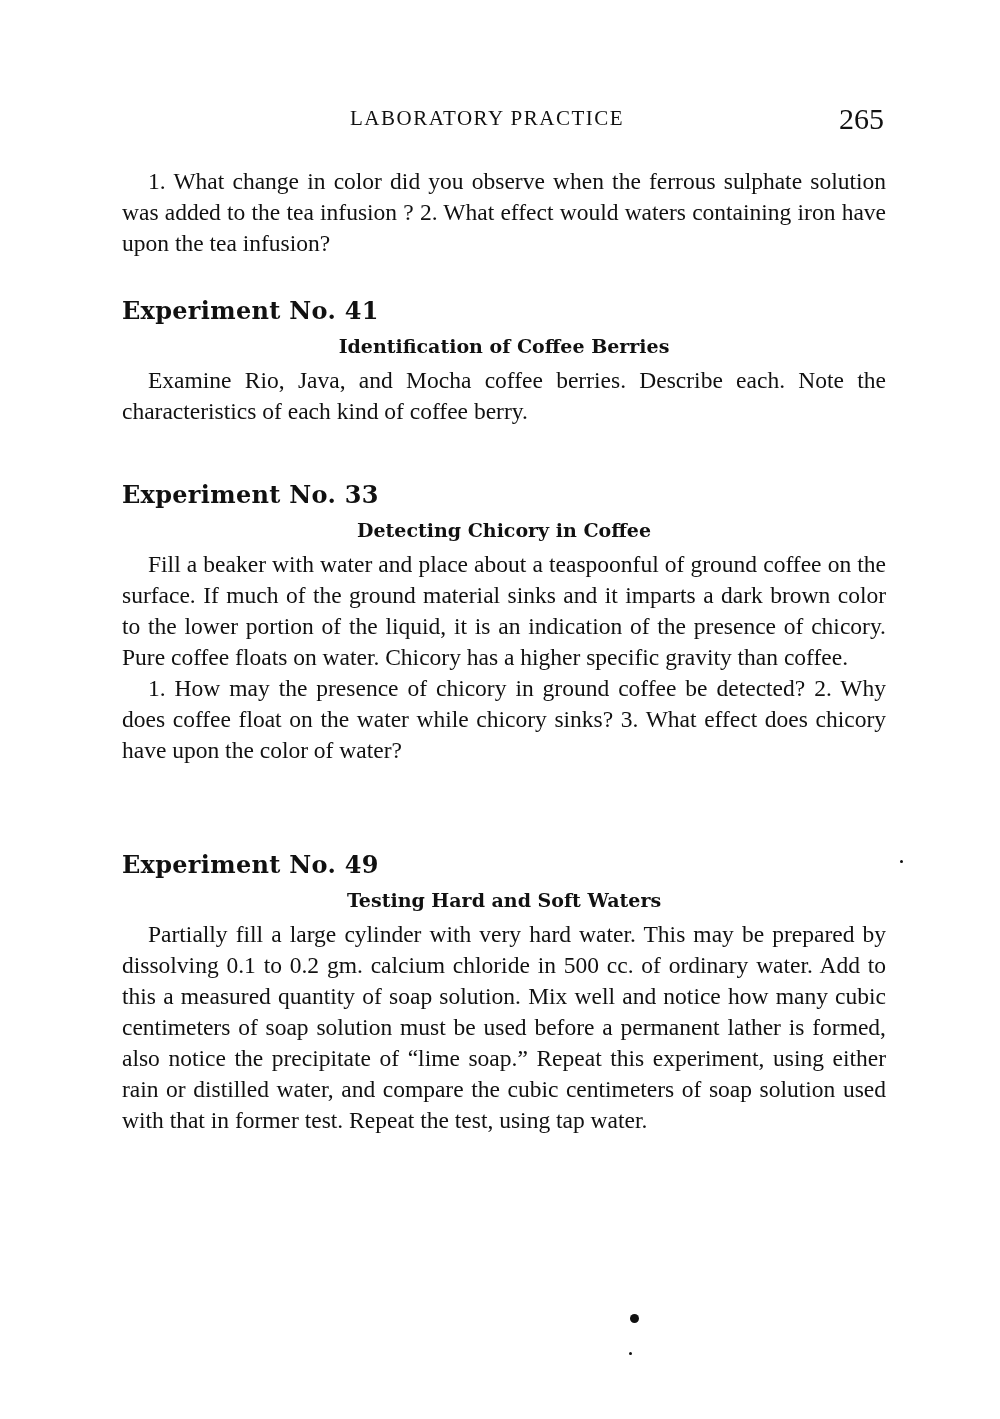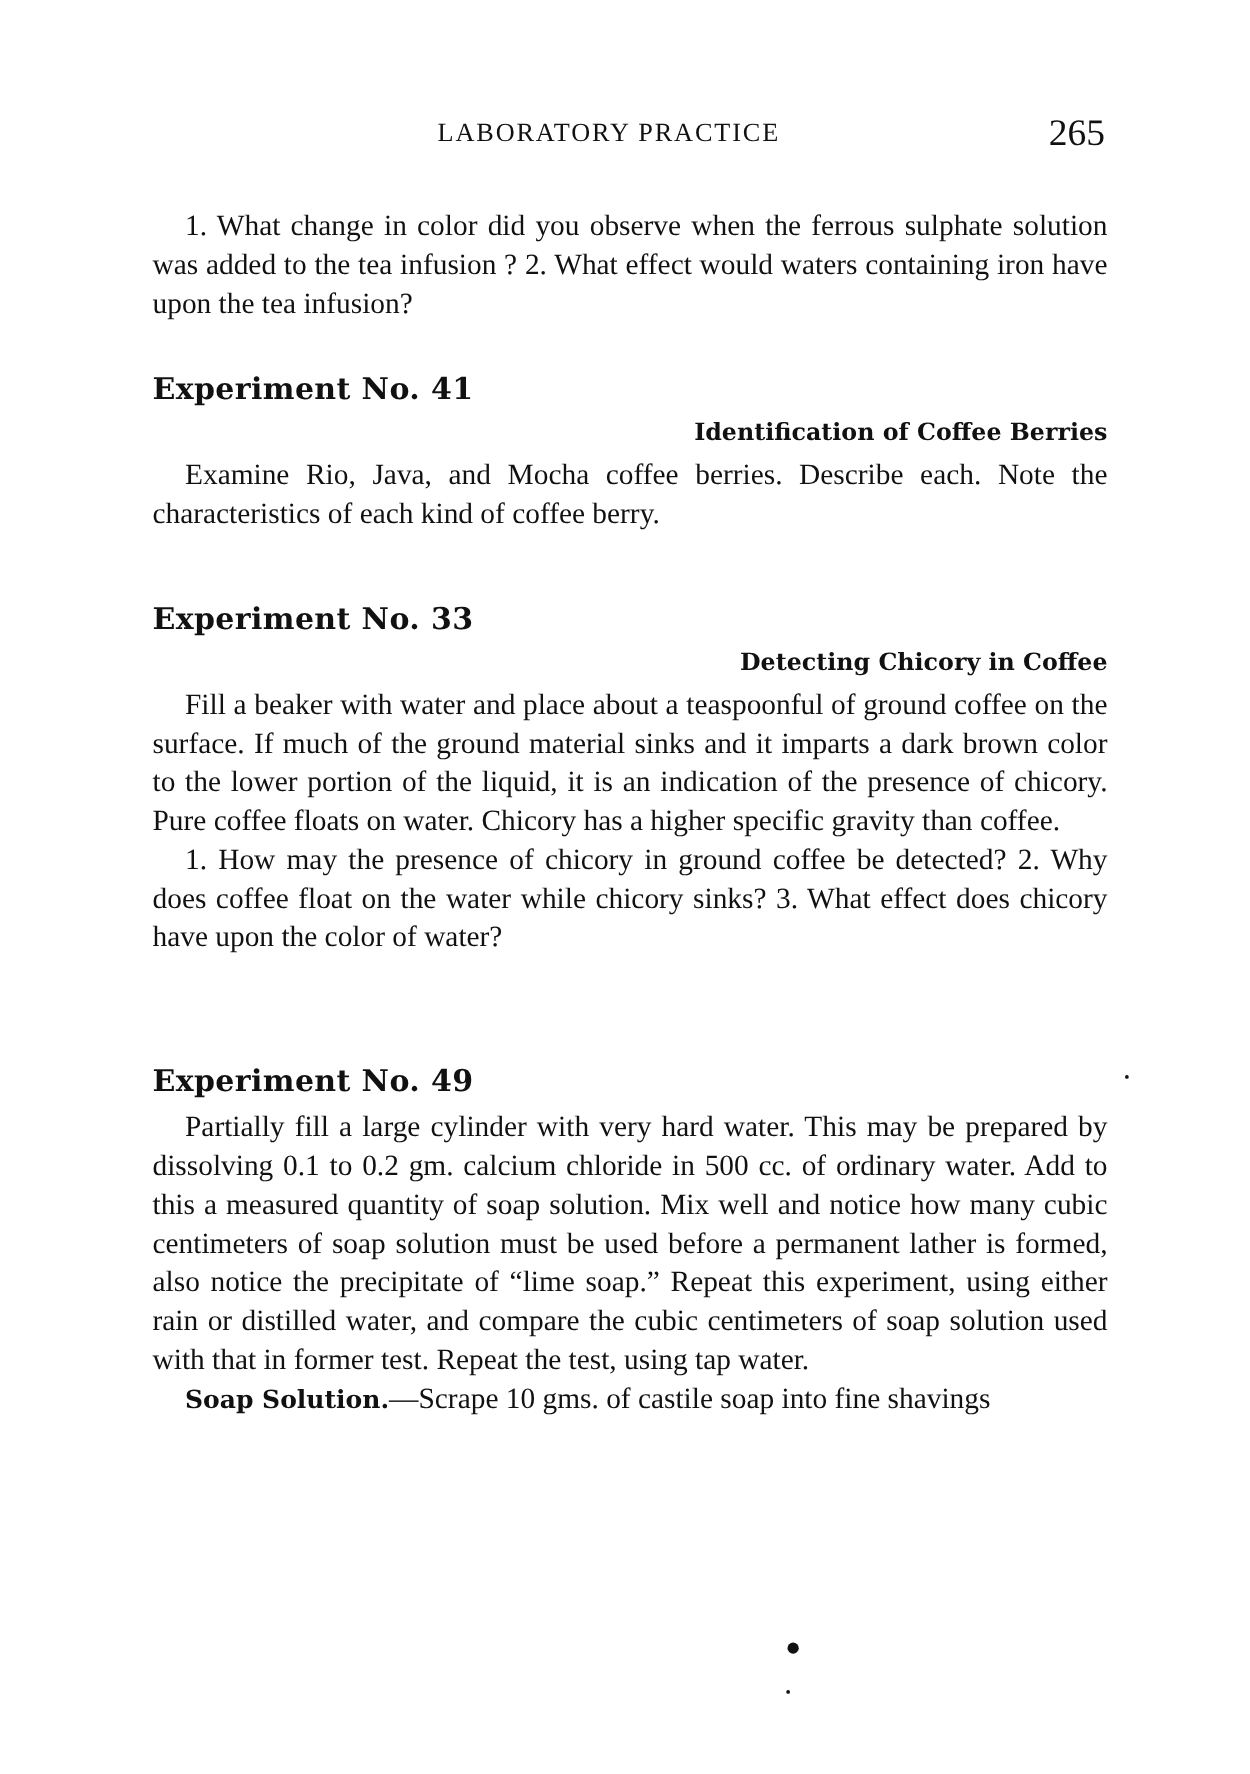--- a/index.html
+++ b/index.html
@@ -1,26 +1,26 @@
 <!DOCTYPE html>
 <html><head>
 <meta charset="utf-8">
 <style>
   html, body { margin: 0; padding: 0; background: #ffffff; }
   body { width: 1000px; height: 1419px; position: relative; overflow: hidden;
          font-family: "Liberation Serif", "DejaVu Serif", serif; color: #111; }
   .page { position: absolute; left: 122px; top: 0; width: 764px; }
-  .running-head { position: absolute; top: 92px; left: 0; width: 764px; height: 40px; }
+  .running-head { position: absolute; top: 104px; left: 0; width: 764px; height: 40px; }
   .running-title { position: absolute; left: 228px; top: 2px; font-size: 21px; letter-spacing: 1.5px; }
   .page-number { position: absolute; right: 2px; top: -2px; font-size: 30px; }
   p { margin: 0; font-size: 23.5px; line-height: 31px; text-align: justify; }
   .indent { text-indent: 26px; }
   .block { position: absolute; left: 0; width: 764px; }
   .exp-title { text-align: left; font-weight: bold; font-size: 24px; font-family: "DejaVu Serif", serif; letter-spacing: 0.3px; }
-  .exp-sub { text-align: right; font-weight: bold; font-size: 19px; font-family: "DejaVu Serif", serif; }
+  .exp-sub { text-align: center; font-weight: bold; font-size: 19px; font-family: "DejaVu Serif", serif; }
   .bold-run { font-weight: bold; font-family: "DejaVu Serif", serif; font-size: 20px; }
   .speck { position: absolute; background: #111; border-radius: 50%; }
 </style>
 </head>
 <body>
 
 <div class="page">
 
   <div class="running-head">
     <span class="running-title">LABORATORY PRACTICE</span>
@@ -39,21 +39,21 @@
 
   <div class="block" style="top:480px;">
     <div class="exp-title">Experiment No. 33</div>
     <div class="exp-sub" style="margin-top:10px;">Detecting Chicory in Coffee</div>
     <p class="indent" style="margin-top:8px;">Fill a beaker with water and place about a teaspoonful of ground coffee on the surface.  If much of the ground material sinks and it imparts a dark brown color to the lower portion of the liquid, it is an indication of the presence of chicory.  Pure coffee floats on water.  Chicory has a higher specific gravity than coffee.</p>
     <p class="indent">1. How may the presence of chicory in ground coffee be detected?  2. Why does coffee float on the water while chicory sinks? 3. What effect does chicory have upon the color of water?</p>
   </div>
 
   <div class="block" style="top:850px;">
     <div class="exp-title">Experiment No. 49</div>
+    <div class="exp-sub" style="margin-top:10px;">Testing Hard and Soft Waters</div>
     <p class="indent" style="margin-top:8px;">Partially fill a large cylinder with very hard water.  This may be prepared by dissolving 0.1 to 0.2 gm. calcium chloride in 500 cc. of ordinary water.  Add to this a measured quantity of soap solution.  Mix well and notice how many cubic centimeters of soap solution must be used before a permanent lather is formed, also notice the precipitate of “lime soap.”  Repeat this experiment, using either rain or distilled water, and compare the cubic centimeters of soap solution used with that in former test.  Repeat the test, using tap water.</p>
-    <p class="indent"><span class="bold-run">Soap Solution.</span><span>—Scrape 10 gms. of castile soap into fine shavings</span></p>
   </div>
 
 </div>
 
 <div class="speck" style="left:630px; top:1314px; width:9px; height:9px;"></div>
 <div class="speck" style="left:629px; top:1352px; width:3px; height:3px;"></div>
 <div class="speck" style="left:900px; top:860px; width:3px; height:3px;"></div>
 
 </body></html>

